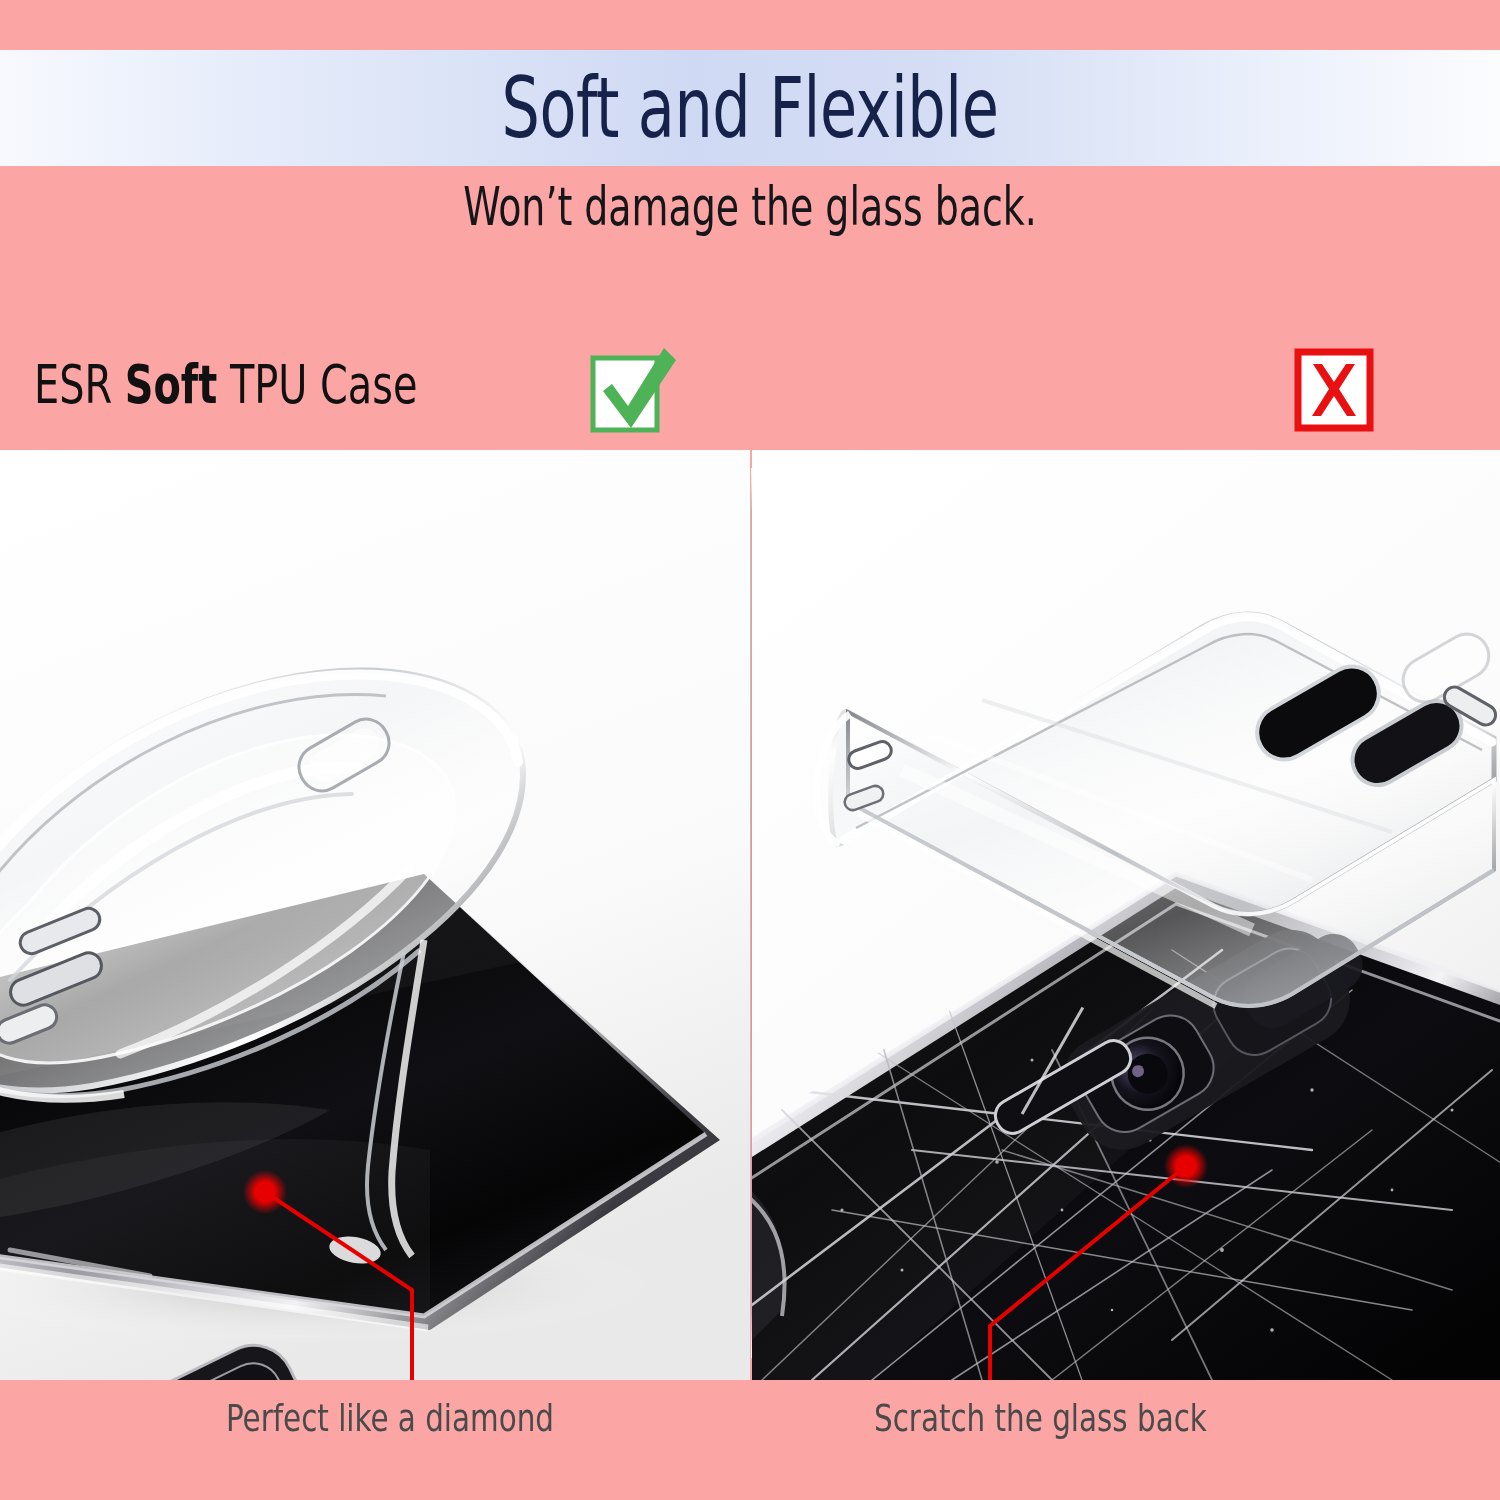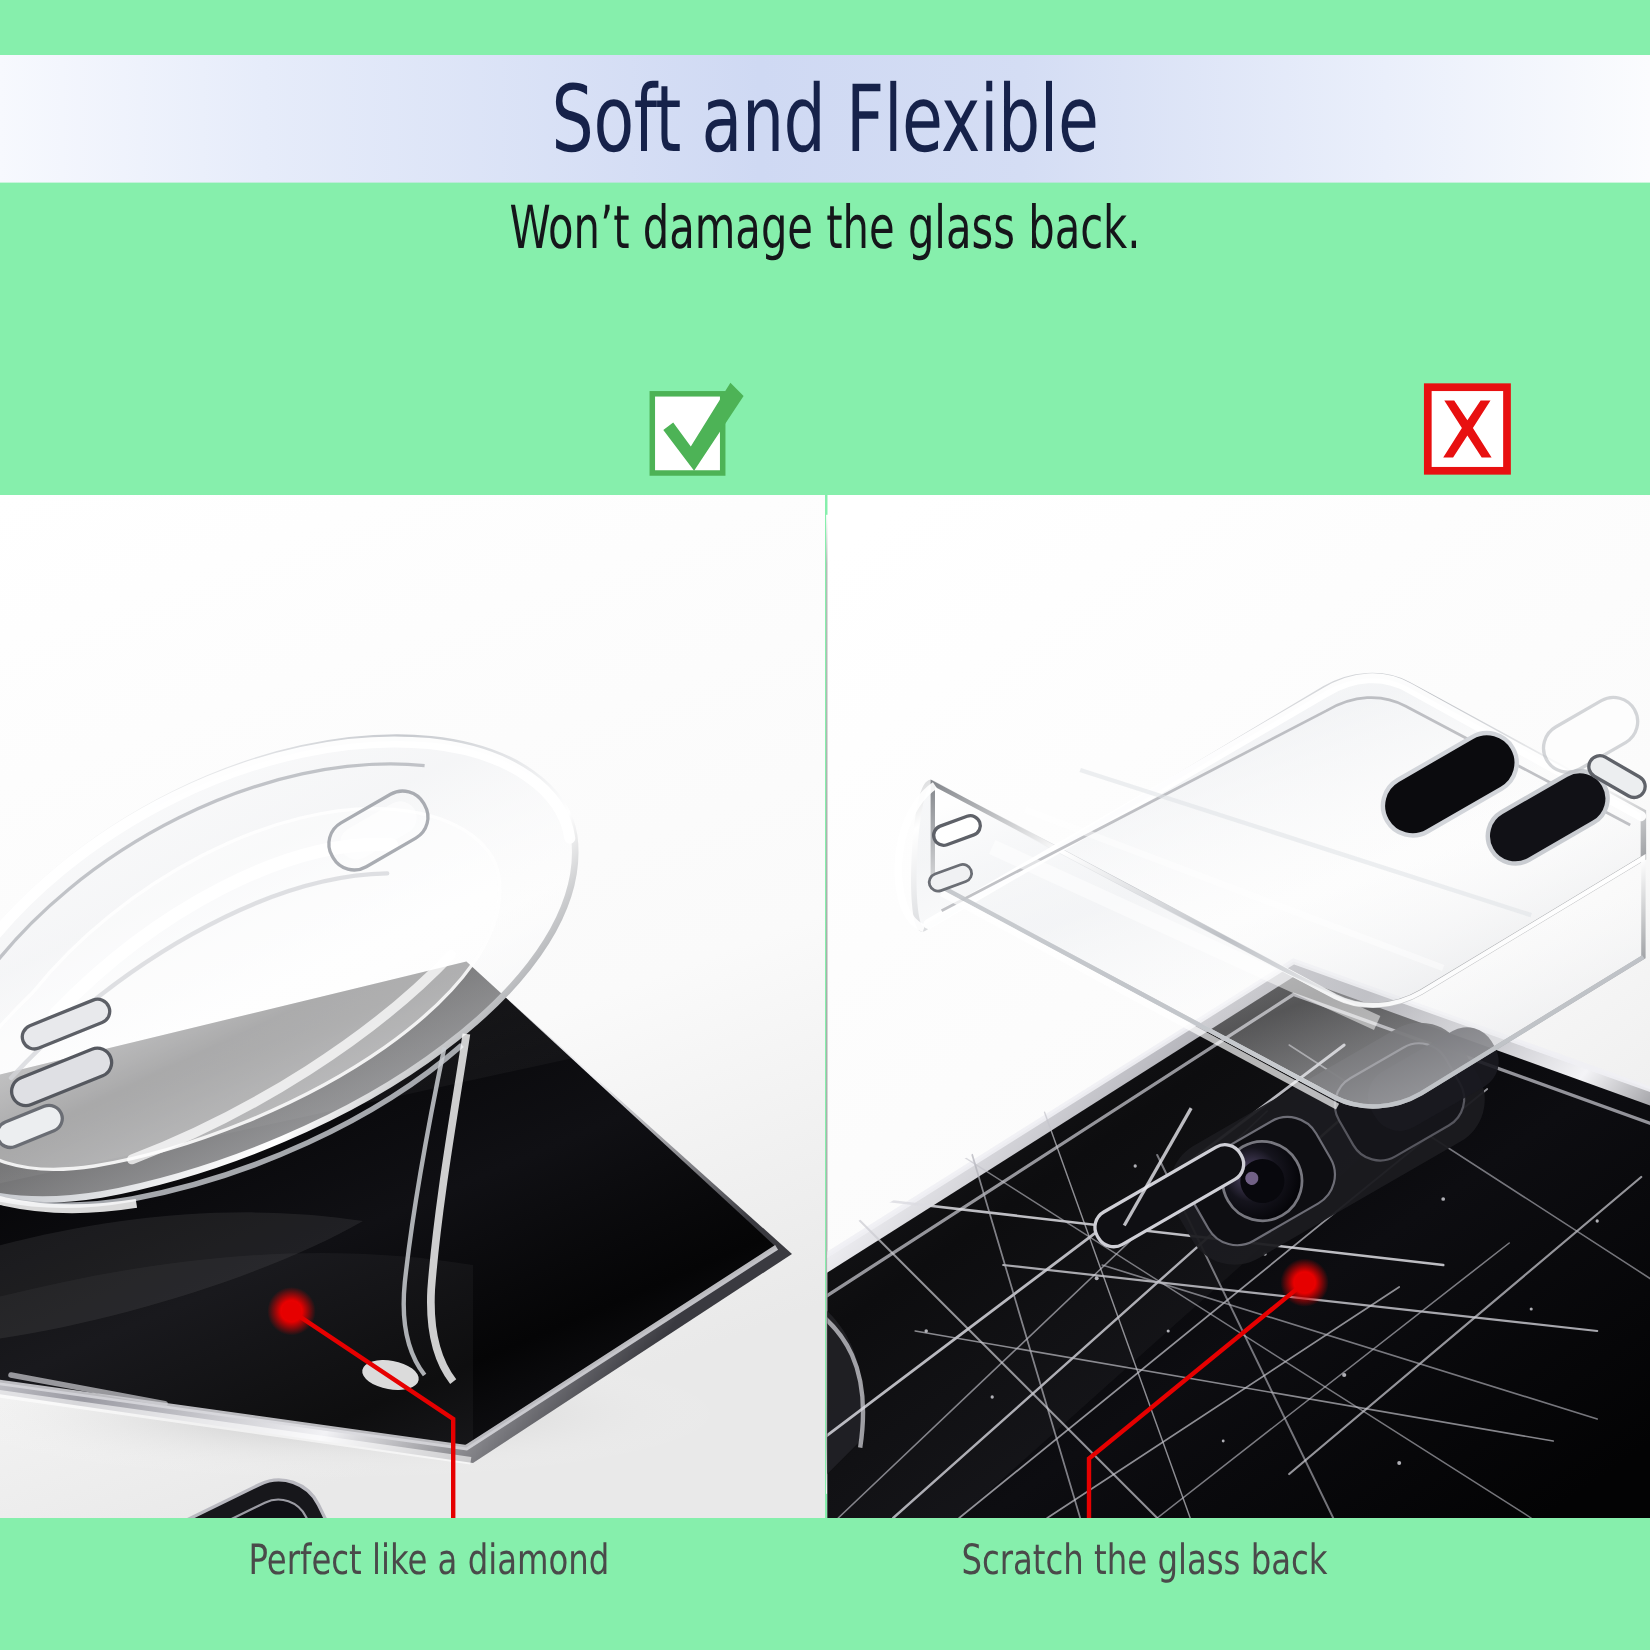--- a/index.html
+++ b/index.html
@@ -1,21 +1,21 @@
 <!DOCTYPE html>
 <html><head>
 <meta charset="utf-8">
 <style>
   html,body{margin:0;padding:0;background:#fff;}
   body{
     width:1500px;height:1500px;overflow:hidden;position:relative;
     font-family:"Liberation Sans","DejaVu Sans",sans-serif;
     -webkit-font-smoothing:antialiased;
   }
-  #stage{position:absolute;inset:0;background:#86efac;}
+  #stage{position:absolute;inset:0;background:#fca5a5;}
 
   
   .band{
     position:absolute;left:0;top:50px;width:1500px;height:116px;
     background:linear-gradient(90deg,#f7f9fe 0%,#e6ecfa 16%,#cfd9f3 46%,#d4ddf4 62%,#eaeffb 84%,#fbfcfe 100%);
   }
   .title{
     position:absolute;left:0;top:56px;width:1500px;text-align:center;
     font-size:84px;line-height:104px;letter-spacing:-0.5px;
     font-weight:400;color:#16224a;
@@ -73,20 +73,23 @@
 <body>
 
 <div id="stage">
 
   <div class="band"></div>
   <div class="title">Soft and Flexible</div>
   <div class="subtitle">Won’t damage the glass back.</div>
 
   <div class="cmp-row">
 
+    <div class="cmp cmp-left">
+      <div class="cmp-label"><span>ESR </span><b>Soft</b><span> TPU Case</span></div>
+    </div>
 
 
     <div class="mark mark-check">
       <svg width="88" height="92" viewBox="0 0 88 92">
         <rect x="3" y="14" width="64" height="72" fill="#ffffff" stroke="#4db356" stroke-width="5"></rect>
         <path d="M13 47 L22 40 L38 62 L74 4 L86 16 L41 84 Z" fill="#4db356"></path>
       </svg>
     </div>
 
     <div class="mark mark-cross">

